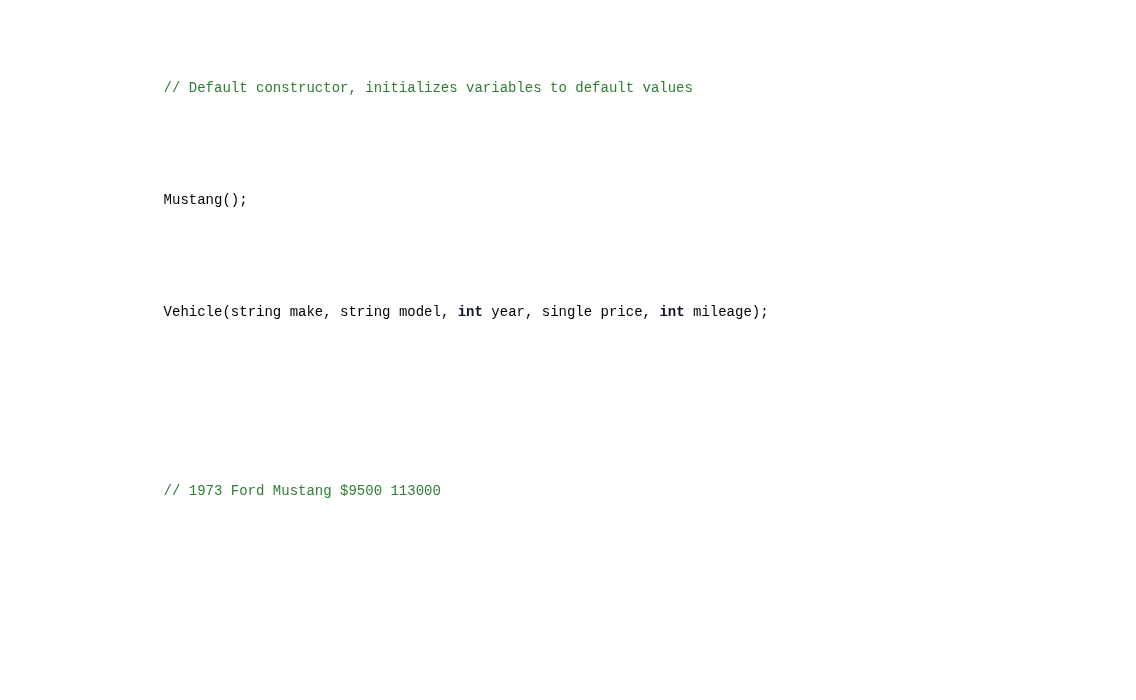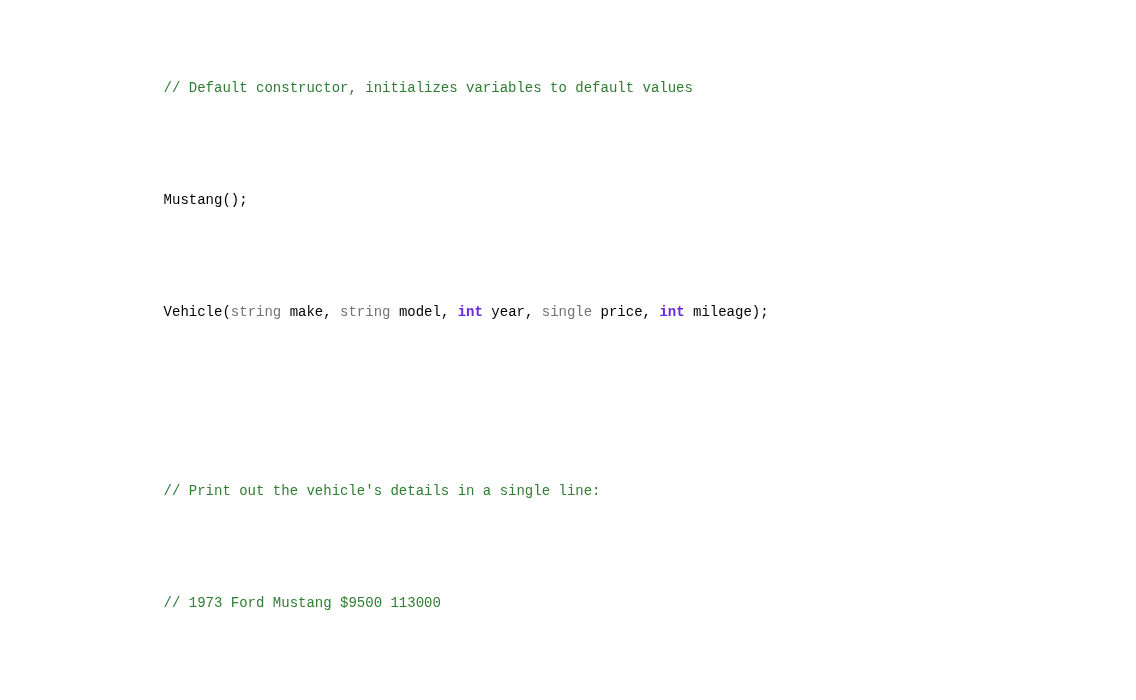--- a/index.html
+++ b/index.html
@@ -24,26 +24,26 @@
       line-height: 1.6;
       margin-bottom: 20px;
       white-space: pre;
     }
 
     .code-comment {
       color: #2e7d32;
     }
 
     .code-keyword {
-      color: #6d28d9;
+      color: #0f172a;
       font-weight: bold;
     }
 
     .code-type {
-      color: #737373;
+      color: #000000;
     }
 
     .code-normal {
       color: #000000;
     }
 
     .code-line {
       display: block;
     }
   </style>
@@ -55,23 +55,20 @@
     <span class="code-comment">// Default constructor, initializes variables to default values</span>
   </span>
   <span class="code-line">
     <span class="code-normal">Mustang();</span>
   </span>
   <span class="code-line">
     <span class="code-normal">Vehicle(<span class="code-type">string</span> make, <span class="code-type">string</span> model, <span class="code-keyword">int</span> year, <span class="code-type">single</span> price, <span class="code-keyword">int</span> mileage);</span>
   </span>
   <span class="code-line">&nbsp;</span>
   <span class="code-line">
-    <span class="code-comment">// Print out the vehicle's details in a single line:</span>
-  </span>
-  <span class="code-line">
     <span class="code-comment">// 1973 Ford Mustang $9500 113000</span>
   </span>
   <span class="code-line">
     
   </span>
   
   
   
   
   

